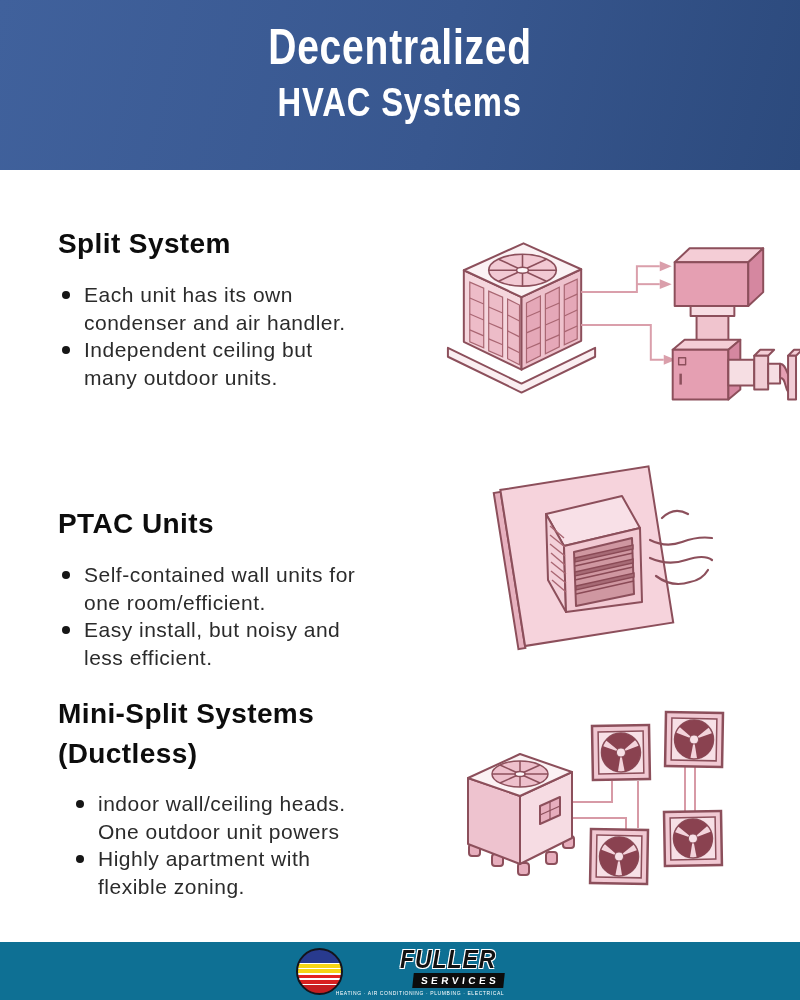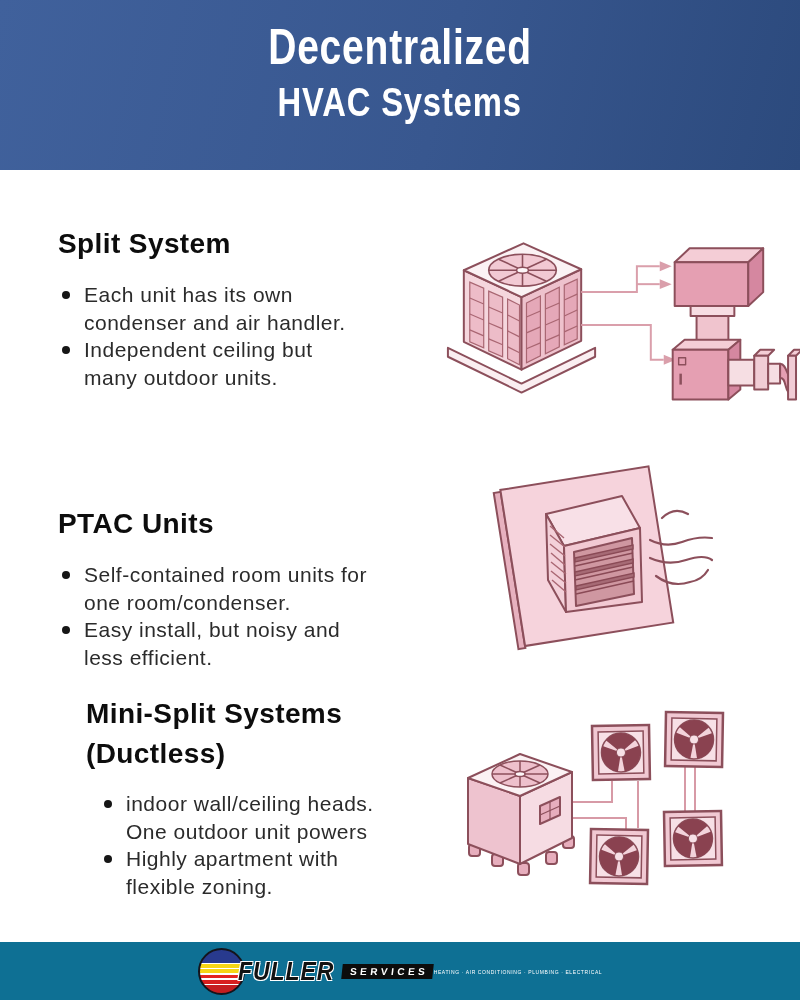--- a/index.html
+++ b/index.html
@@ -14,21 +14,21 @@
   .header .hline { line-height:1; }
   .header .l1 { margin-top:22px; }
   .header .l1 span { display:inline-block; transform:scaleX(0.78); transform-origin:center;
                      font-size:50px; font-weight:bold; letter-spacing:1px; }
   .header .l2 { margin-top:10px; }
   .header .l2 span { display:inline-block; transform:scaleX(0.80); transform-origin:center;
                      font-size:41px; font-weight:bold; letter-spacing:1px; }
 
   
   .sec { position:absolute; left:58px; }
-  #sec1 { top:224px; } #sec2 { top:458px;margin-top:46px; } #sec3 { top:694px;margin-left:28px; }
+  #sec1 { top:224px; } #sec2 { top:458px;margin-top:46px; } #sec3 { top:694px; }
   .sec h2 { font-size:28px; font-weight:bold; color:#0d0d0d; letter-spacing:0.4px;
             line-height:40px; max-width:330px; }
   .sec ul { list-style:none; margin-top:17px; }
   #sec3 ul { margin-top:16px; margin-left:14px; }
   .sec li { position:relative; padding-left:26px; font-size:21px; color:#2b2b2b;
             letter-spacing:0.5px; }
   .sec li::before { content:""; position:absolute; left:4px; top:10px; width:8px; height:8px;
                     border-radius:50%; background:#161616; }
   .sec li .ln { display:block; line-height:27.5px; white-space:nowrap; }
 
@@ -45,21 +45,21 @@
   .logo { display:flex; align-items:center; }
   .logo-globe { width:47px; height:47px; border-radius:50%; border:2px solid #14141c;
                 margin-right:-7px; z-index:0; flex:none;
                 background:linear-gradient(180deg,
                   #283a8e 0 30%, #fff 30% 33%,
                   #f6d515 33% 42%, #fff 42% 45%,
                   #f6d515 45% 54%, #fff 54% 57%,
                   #e3241f 57% 66%, #fff 66% 69%,
                   #d8201f 69% 78%, #fff 78% 81%,
                   #c41e20 81% 100%); }
-  .logo-text { display:flex; flex-direction:row; align-items:center; z-index:1; }
+  .logo-text { display:flex; flex-direction:column; align-items:flex-end; z-index:1; }
   .logo-fuller { font-size:25px; font-weight:bold; font-style:italic; color:#121212;
                  letter-spacing:1px; line-height:1; transform:scaleX(0.92); transform-origin:left;
                  text-shadow:-1px -1px 0 #fff,1px -1px 0 #fff,-1px 1px 0 #fff,1px 1px 0 #fff; }
   .logo-services { background:#0c0c0c; color:#fff; font-size:10px; font-weight:bold;
                    letter-spacing:3.5px; padding:2px 5px 2px 8px; margin-top:1px;
                    transform:skewX(-6deg); transform-origin:left; line-height:1.1; }
   .logo-tagline { color:#fff; font-size:5px; letter-spacing:0.6px; margin-top:2px; white-space:nowrap; }
 </style>
 </head>
 <body>
@@ -169,22 +169,22 @@
         <polygon points="358,134 364,128 372,128 366,134" fill="#f4cdd6"></polygon>
         <rect x="358" y="134" width="8" height="44" fill="#f1ccd5"></rect>
       </g>
     </svg>
   </div>
 
   <div class="sec" id="sec2">
     <h2>PTAC Units</h2>
     <ul>
       <li>
-        <span class="ln">Self-contained room units for</span>
-        <span class="ln">one room/condenser.</span>
+        <span class="ln">Self-contained wall units for</span>
+        <span class="ln">one room/efficient.</span>
       </li>
       <li>
         <span class="ln">Easy install, but noisy and</span>
         <span class="ln">less efficient.</span>
       </li>
     </ul>
   </div>
 
   <div class="illus" id="illus2">
     <svg viewBox="0 0 336 208">

